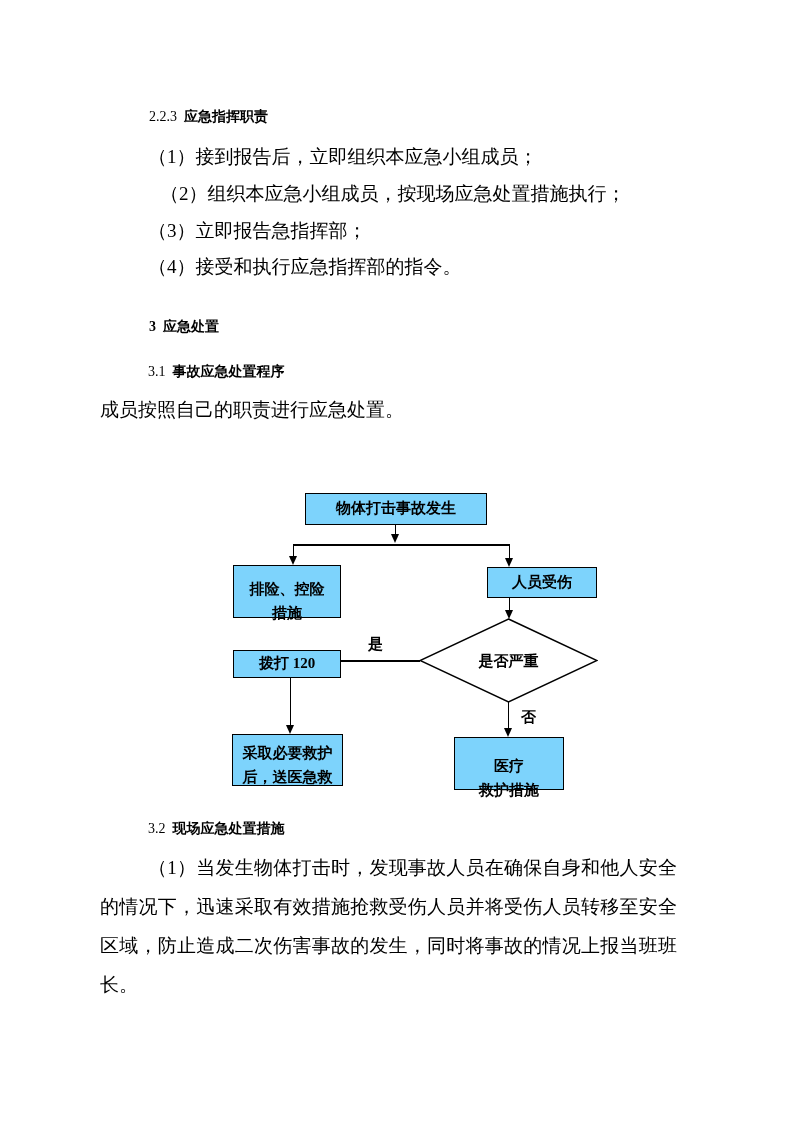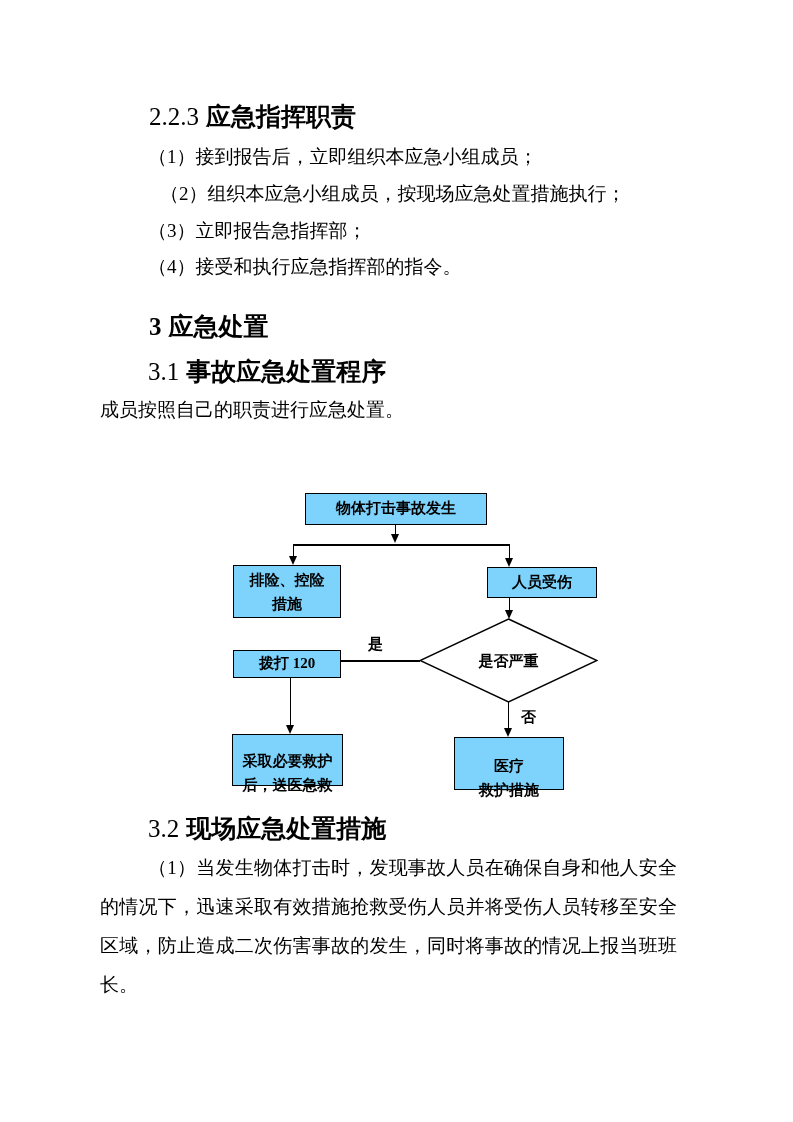--- a/index.html
+++ b/index.html
@@ -8,21 +8,21 @@
     position:relative;
     width:793px; height:1122px;
     margin:0 auto;
     background:#ffffff;
     color:#000;
     font-family:"Liberation Serif","DejaVu Serif",serif;
     overflow:hidden;
   }
   .abs { position:absolute; }
   
-  .hd { font-size:25px; line-height:24px; white-space:nowrap; }
+  .hd { font-size:14px; line-height:24px; white-space:nowrap; }
   .hd .num  { font-family:"Liberation Serif","DejaVu Serif",serif; }
   .hd .num.bold { font-weight:bold; }
   .hd .zh   { font-family:"Liberation Sans","DejaVu Sans",sans-serif; font-weight:bold; margin-left:7px; }
   
   .li { font-size:19px; line-height:26px; white-space:nowrap; }
   .para { font-size:19px; }
   .para .pline { text-align:justify; }
   .para .pline.full { text-align-last:justify; }
   .para .pline.indent { text-indent:48px; }
   
@@ -91,21 +91,21 @@
     <div class="arr-down" style="left:390.5px; top:534px;"></div>
 
     <div class="hline" style="left:293px; top:544px; width:216.5px;"></div>
 
     <div class="vline" style="left:292.5px; top:544px; height:13px;"></div>
     <div class="arr-down" style="left:288.5px; top:556px;"></div>
 
     <div class="vline" style="left:508.5px; top:544px; height:15px;"></div>
     <div class="arr-down" style="left:504.5px; top:558px;"></div>
 
-    <div class="fbox" style="left:233px; top:565px; width:108px; height:53px; padding-top:2px;">
+    <div class="fbox" style="left:233px; top:565px; width:108px; height:53px; padding-top:11px;">
       <span class="bline">排险、控险</span>
       <span class="bline">措施</span>
     </div>
 
     <div class="fbox" style="left:455px; top:567px; width:110px; height:31px; line-height:28px;margin-left:32px;">人员受伤</div>
 
     <div class="vline" style="left:508.5px; top:598px; height:13px;"></div>
     <div class="arr-down" style="left:504.5px; top:610px;"></div>
 
     <div class="abs" style="left:419px; top:618px; width:179px; height:85px;">
@@ -116,21 +116,21 @@
     </div>
 
     <div class="hline" style="left:341px; top:660px; width:79px;"></div>
     <div class="flabel" style="left:368px; top:636px;">是</div>
 
     <div class="fbox" style="left:233px; top:650px; width:108px; height:28px; line-height:25px;">拨打 120</div>
 
     <div class="vline" style="left:289.5px; top:678px; height:48px;"></div>
     <div class="arr-down" style="left:285.5px; top:725px;"></div>
 
-    <div class="fbox" style="left:232px; top:734px; width:111px; height:52px; padding-top:14px;">
+    <div class="fbox" style="left:232px; top:734px; width:111px; height:52px; padding-top:6px;">
       <span class="bline">采取必要救护</span>
       <span class="bline">后，送医急救</span>
     </div>
 
     <div class="vline" style="left:507.5px; top:702px; height:27px;"></div>
     <div class="arr-down" style="left:503.5px; top:728px;"></div>
     <div class="flabel" style="left:521px; top:709px;">否</div>
 
     <div class="fbox" style="left:454px; top:737px; width:110px; height:53px; padding-top:16px;">
       <span class="bline">医疗</span>

